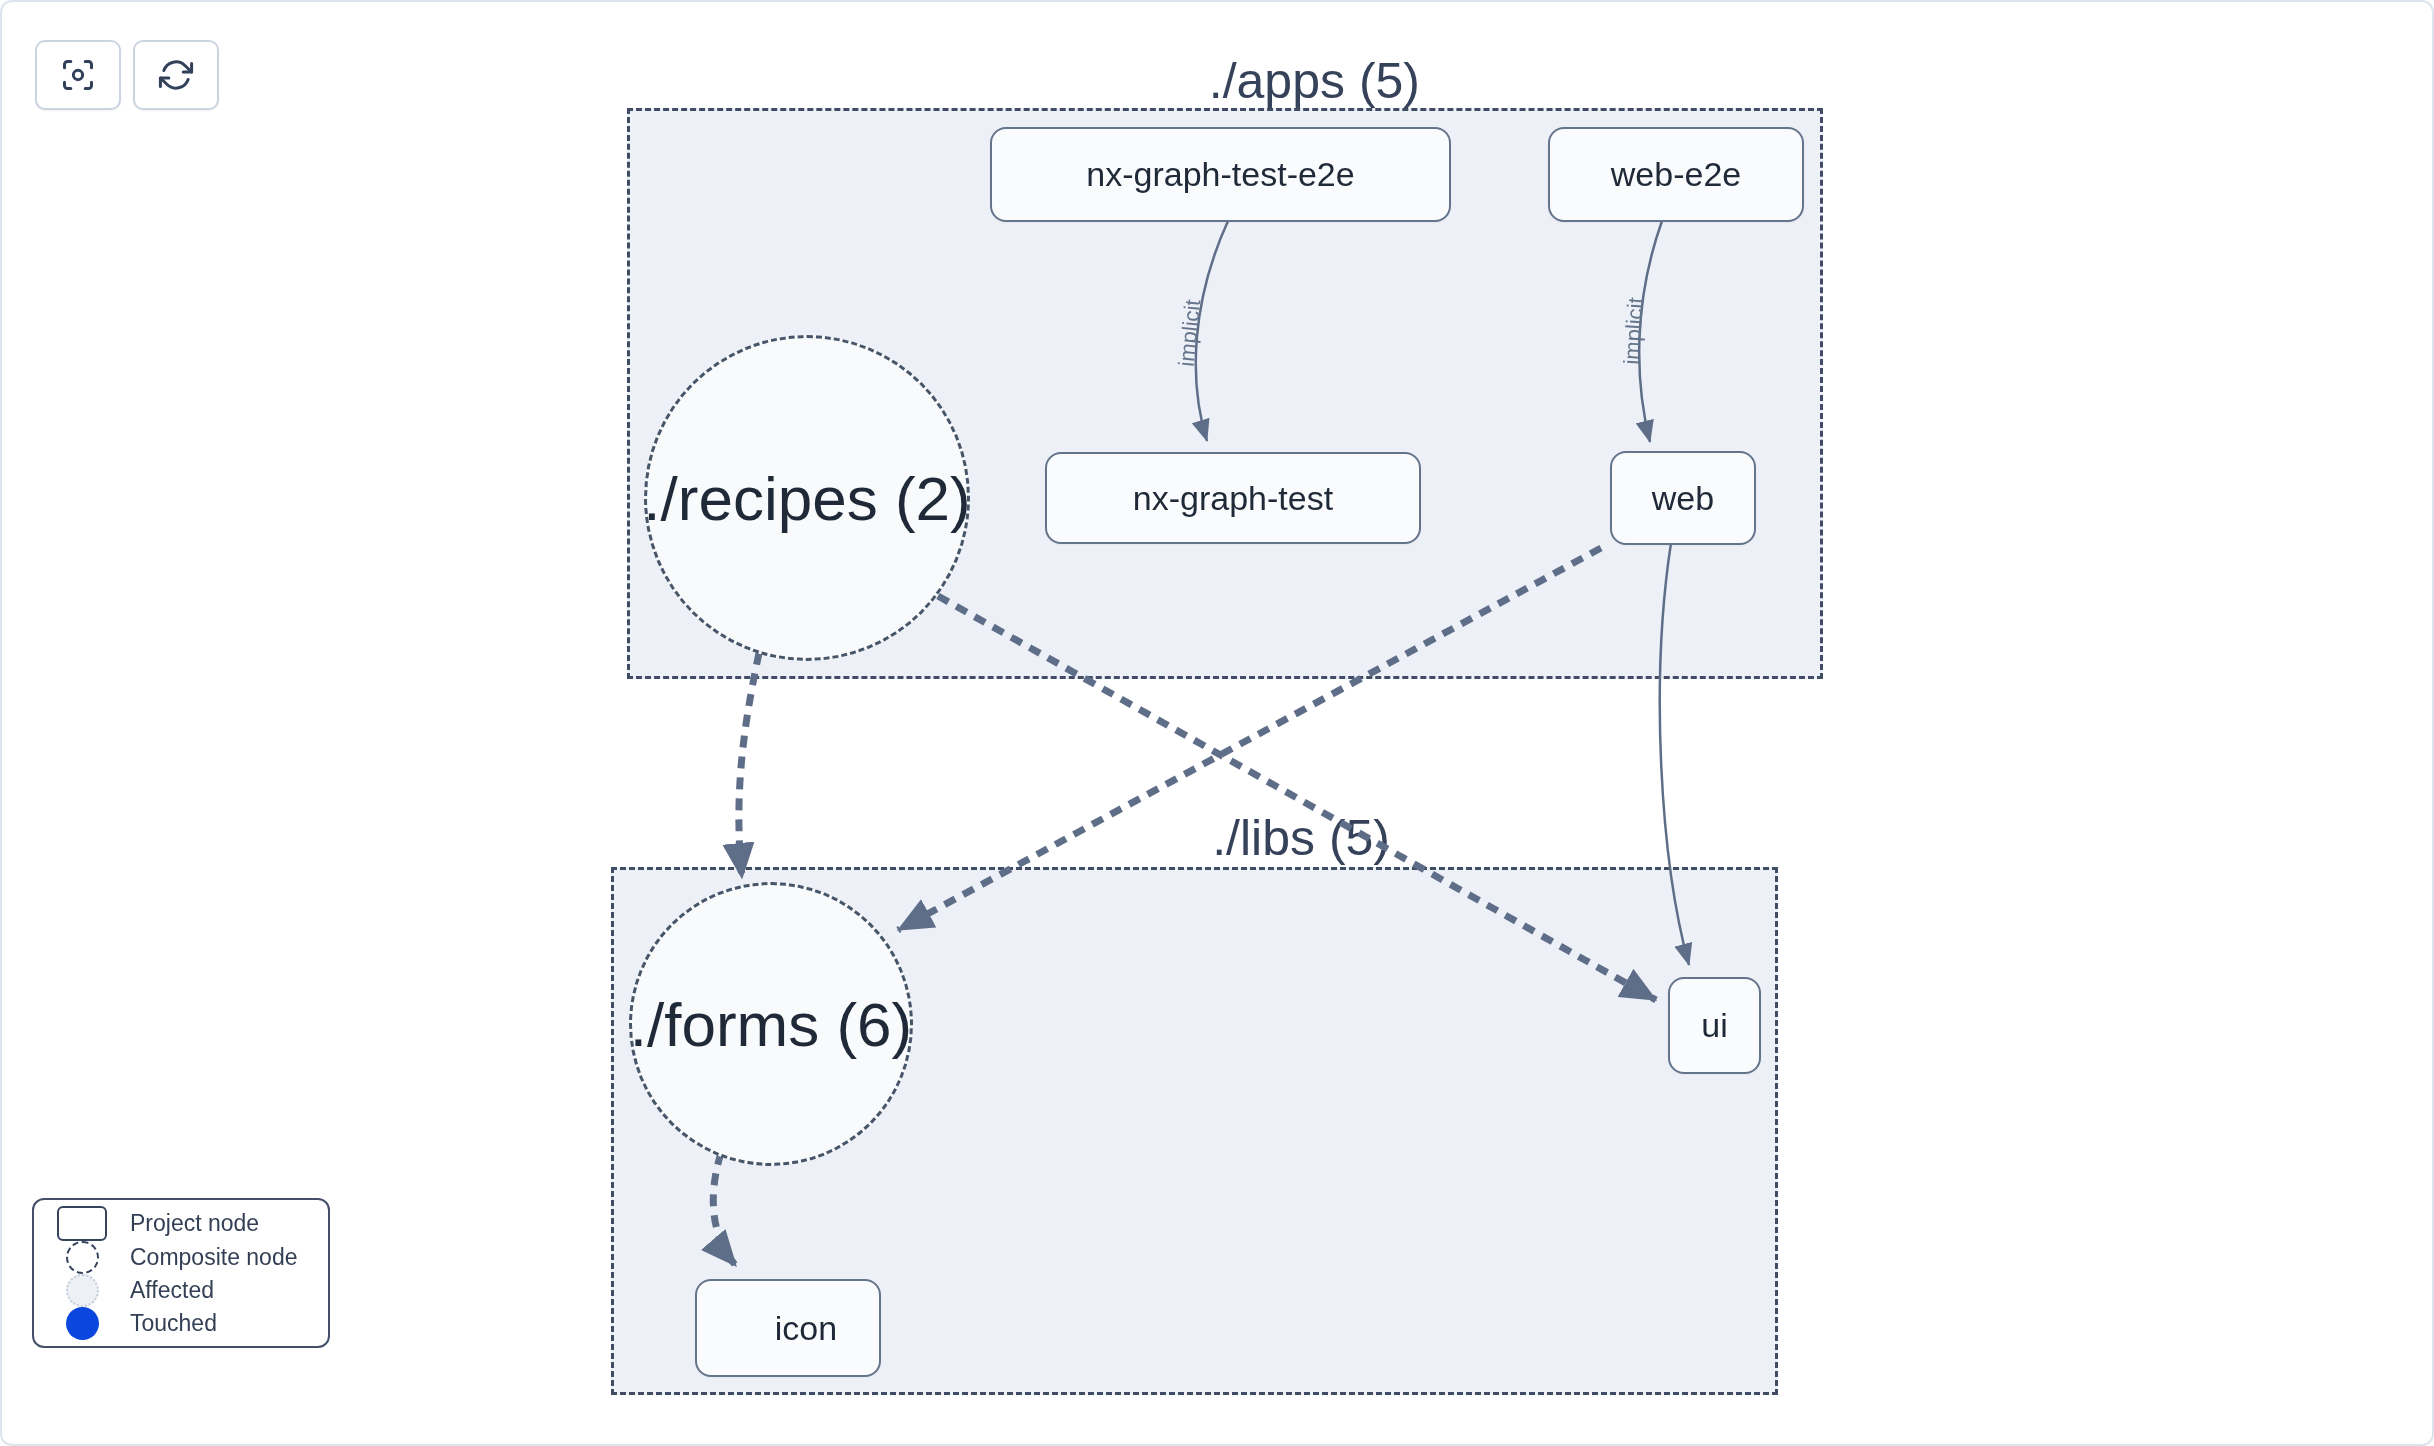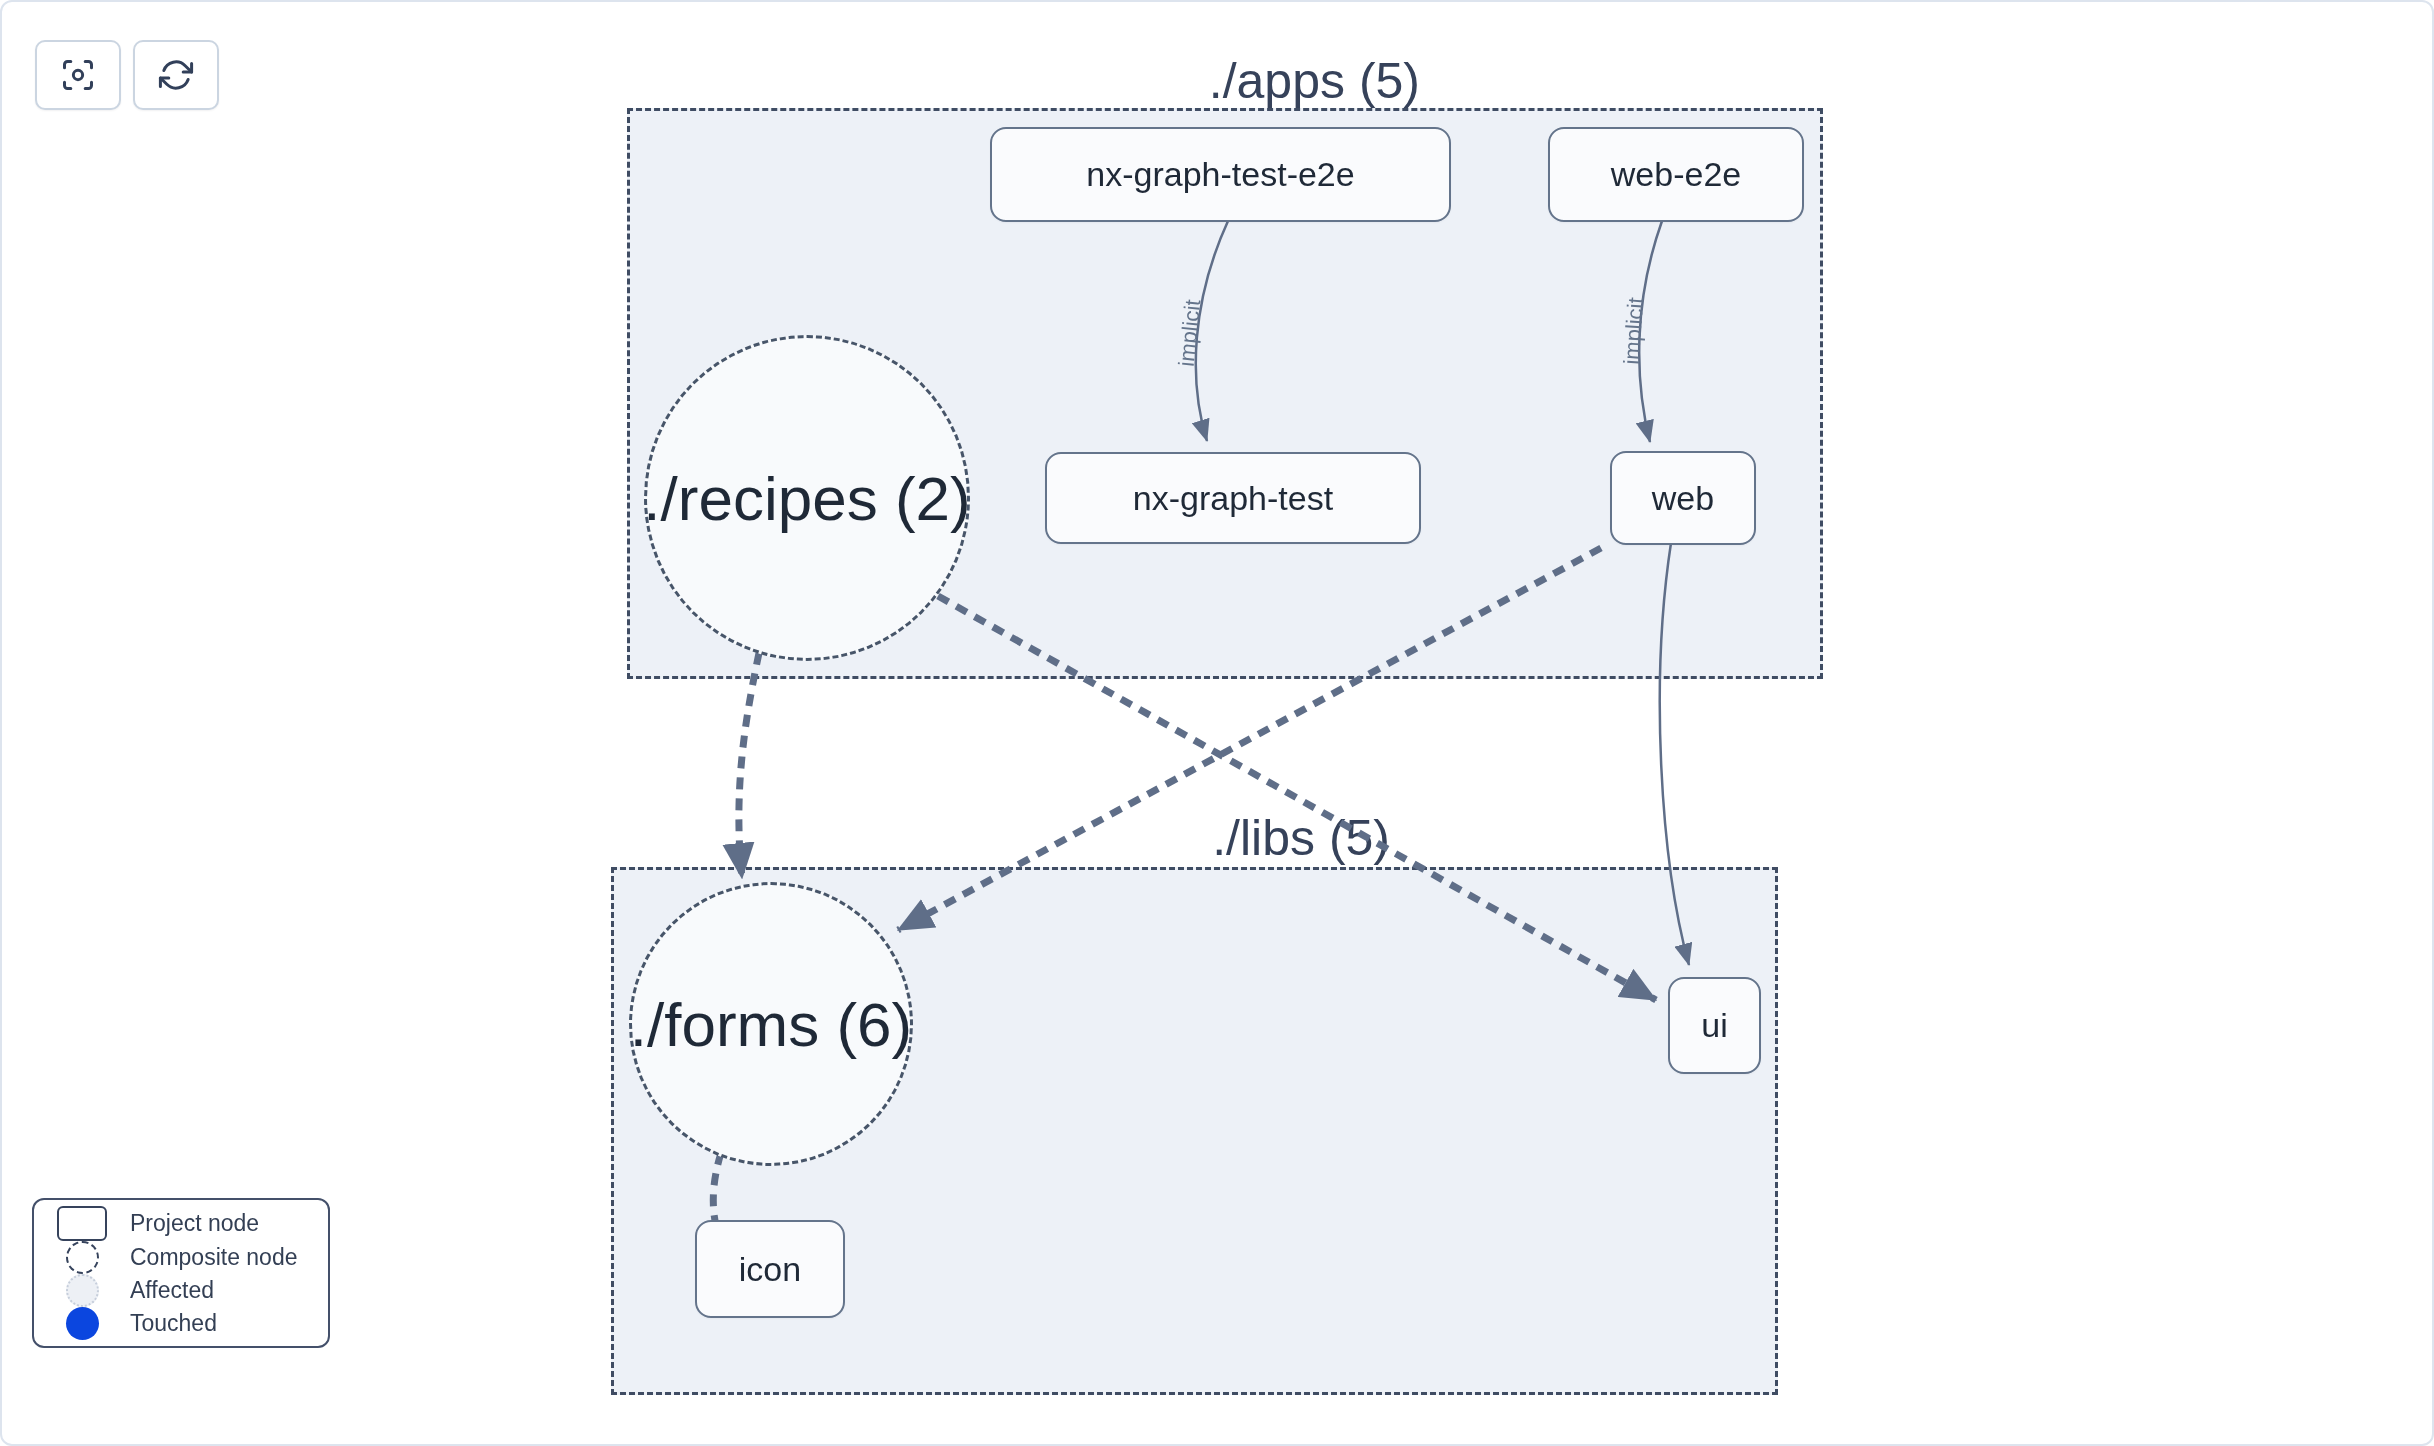--- a/index.html
+++ b/index.html
@@ -128,21 +128,21 @@
 <div class="composite" style="left:644px;top:335px;width:320px;height:320px;">./recipes (2)</div>
 
 <div class="node" style="left:1045px;top:452px;width:372px;height:88px;">nx-graph-test</div>
 
 <div class="node" style="left:1603px;top:451px;width:142px;height:90px;margin-left:7px;">web</div>
 
 <div class="composite" style="left:629px;top:882px;width:278px;height:278px;">./forms (6)</div>
 
 <div class="node" style="left:1668px;top:977px;width:89px;height:93px;">ui</div>
 
-<div class="node" style="left:695px;top:1220px;width:146px;height:94px;">icon</div>
+<div class="node" style="left:695px;top:1279px;width:146px;height:94px;padding-left:36px;">icon</div>
 
 <div class="legend">
   <div class="legend-row">
     <div class="legend-swatch-cell">
         <div class="sw-rect"></div>
       </div>
     <div class="legend-label">Project node</div>
   </div>
   <div class="legend-row">
     <div class="legend-swatch-cell">

